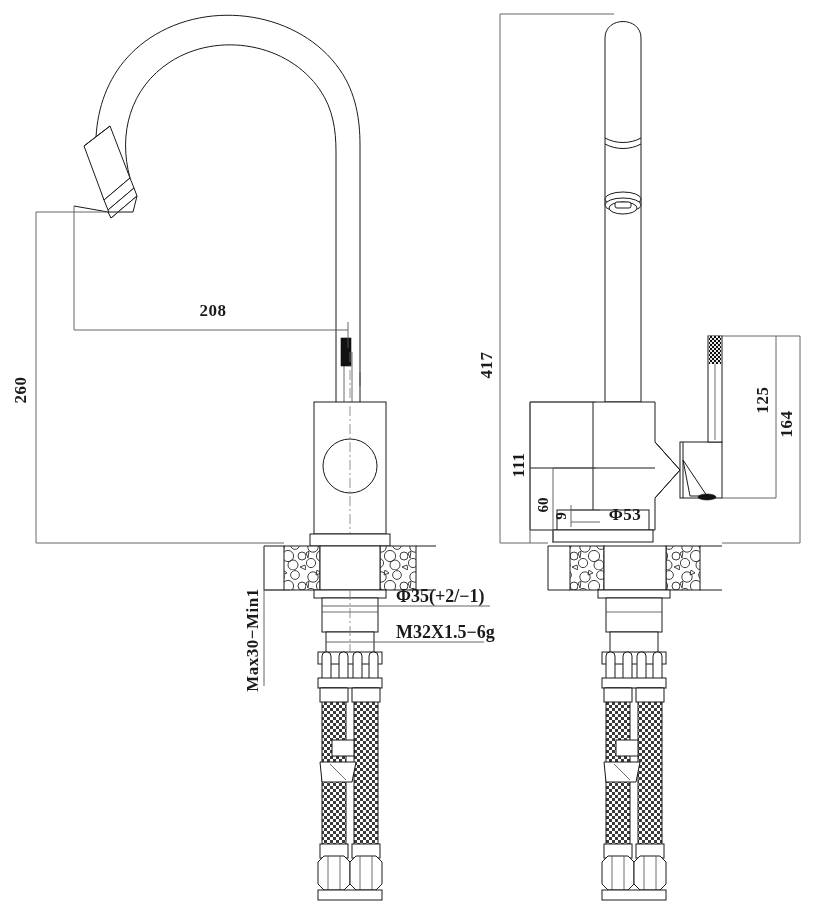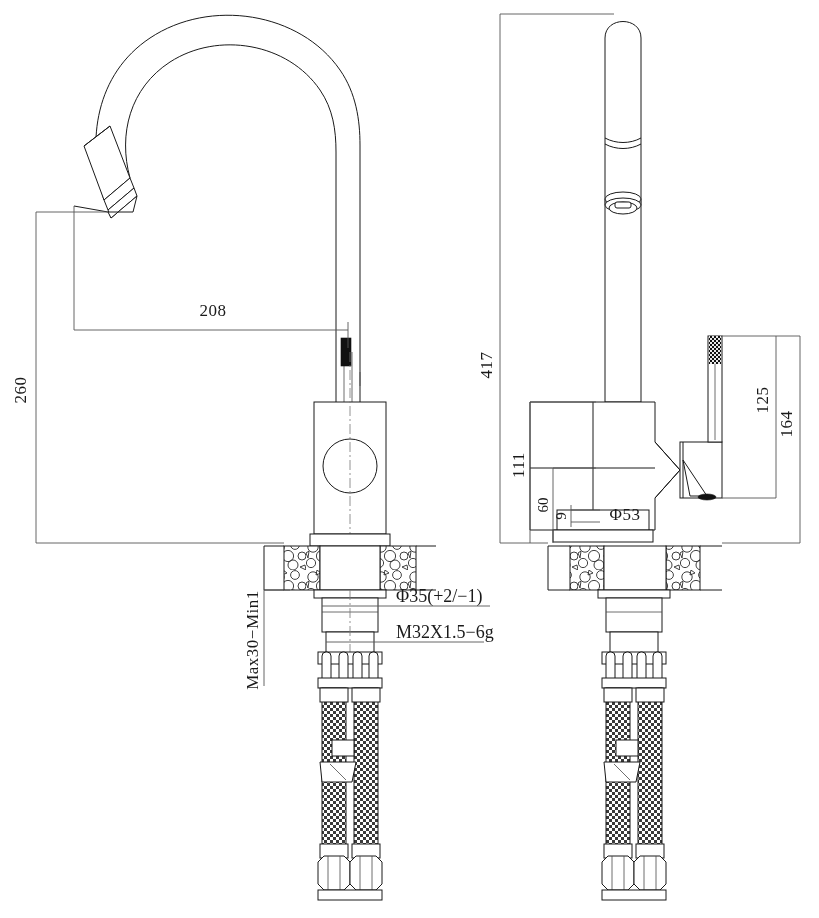--- a/index.html
+++ b/index.html
@@ -12,20 +12,21 @@
     width: 819px;
     height: 918px;
     overflow: hidden;
     font-family: "Liberation Serif", serif;
   }
   #drawing-root {
     position: relative;
     width: 819px;
     height: 676px;
     background: #bef264;
+    font-weight: bold;
   }
   svg#tech-drawing {
     display: block;
     width: 819px;
     height: 918px;
   }
   .ln {
     fill: none;
     stroke: #1a1a1a;
     stroke-width: 1;

